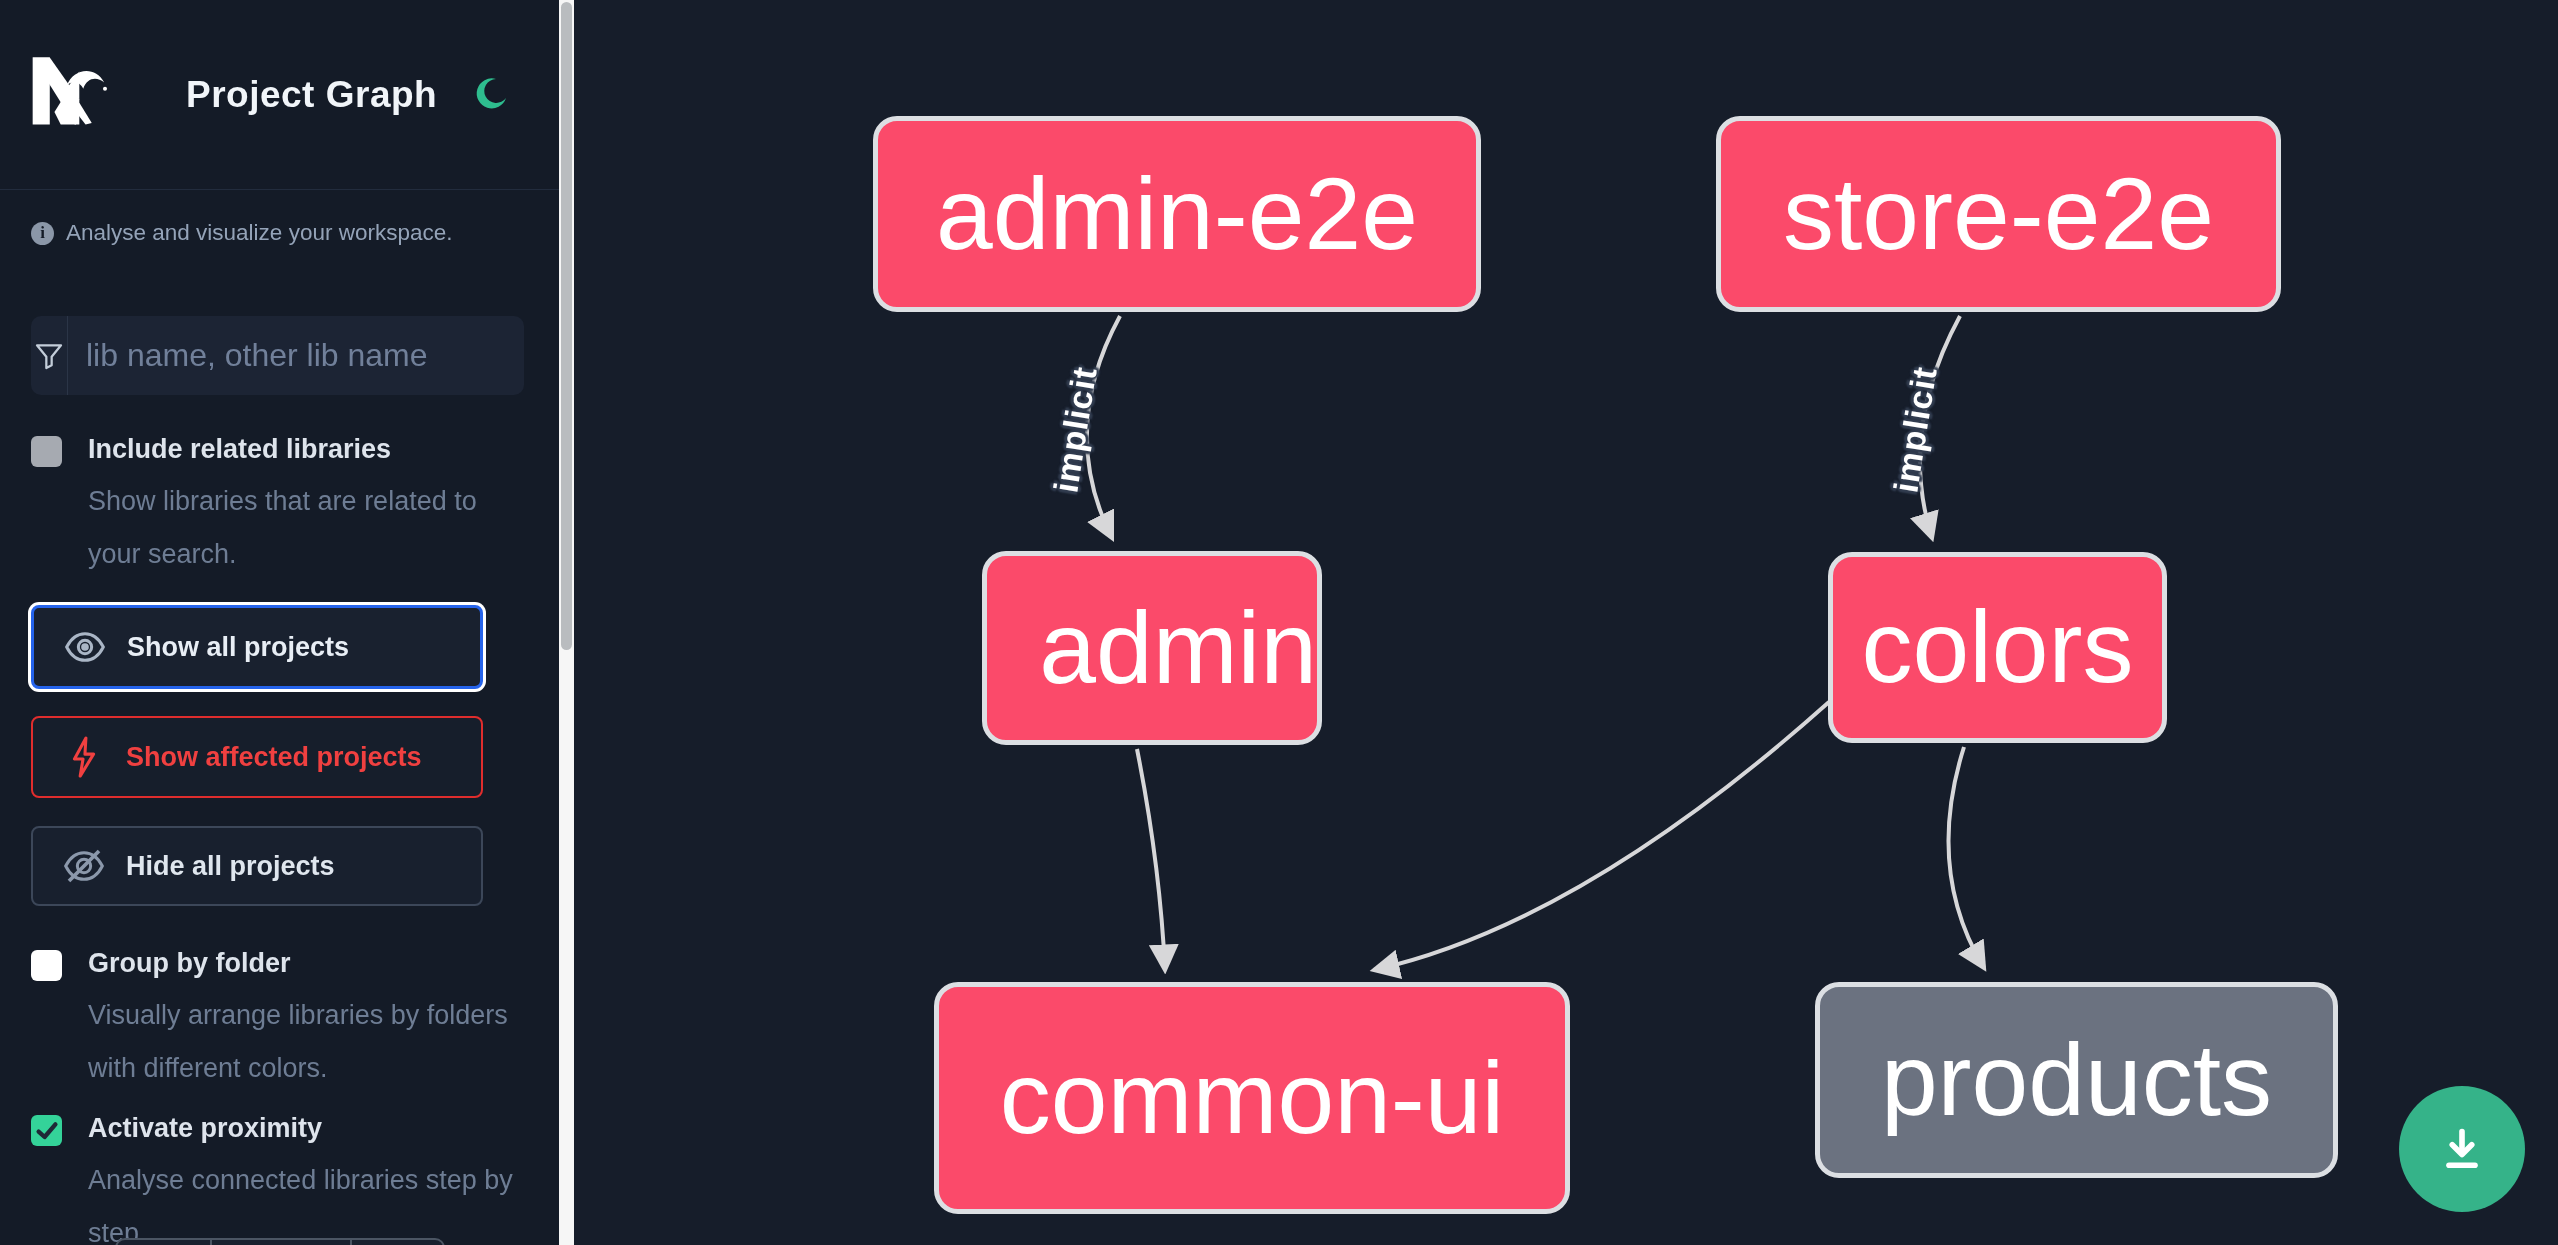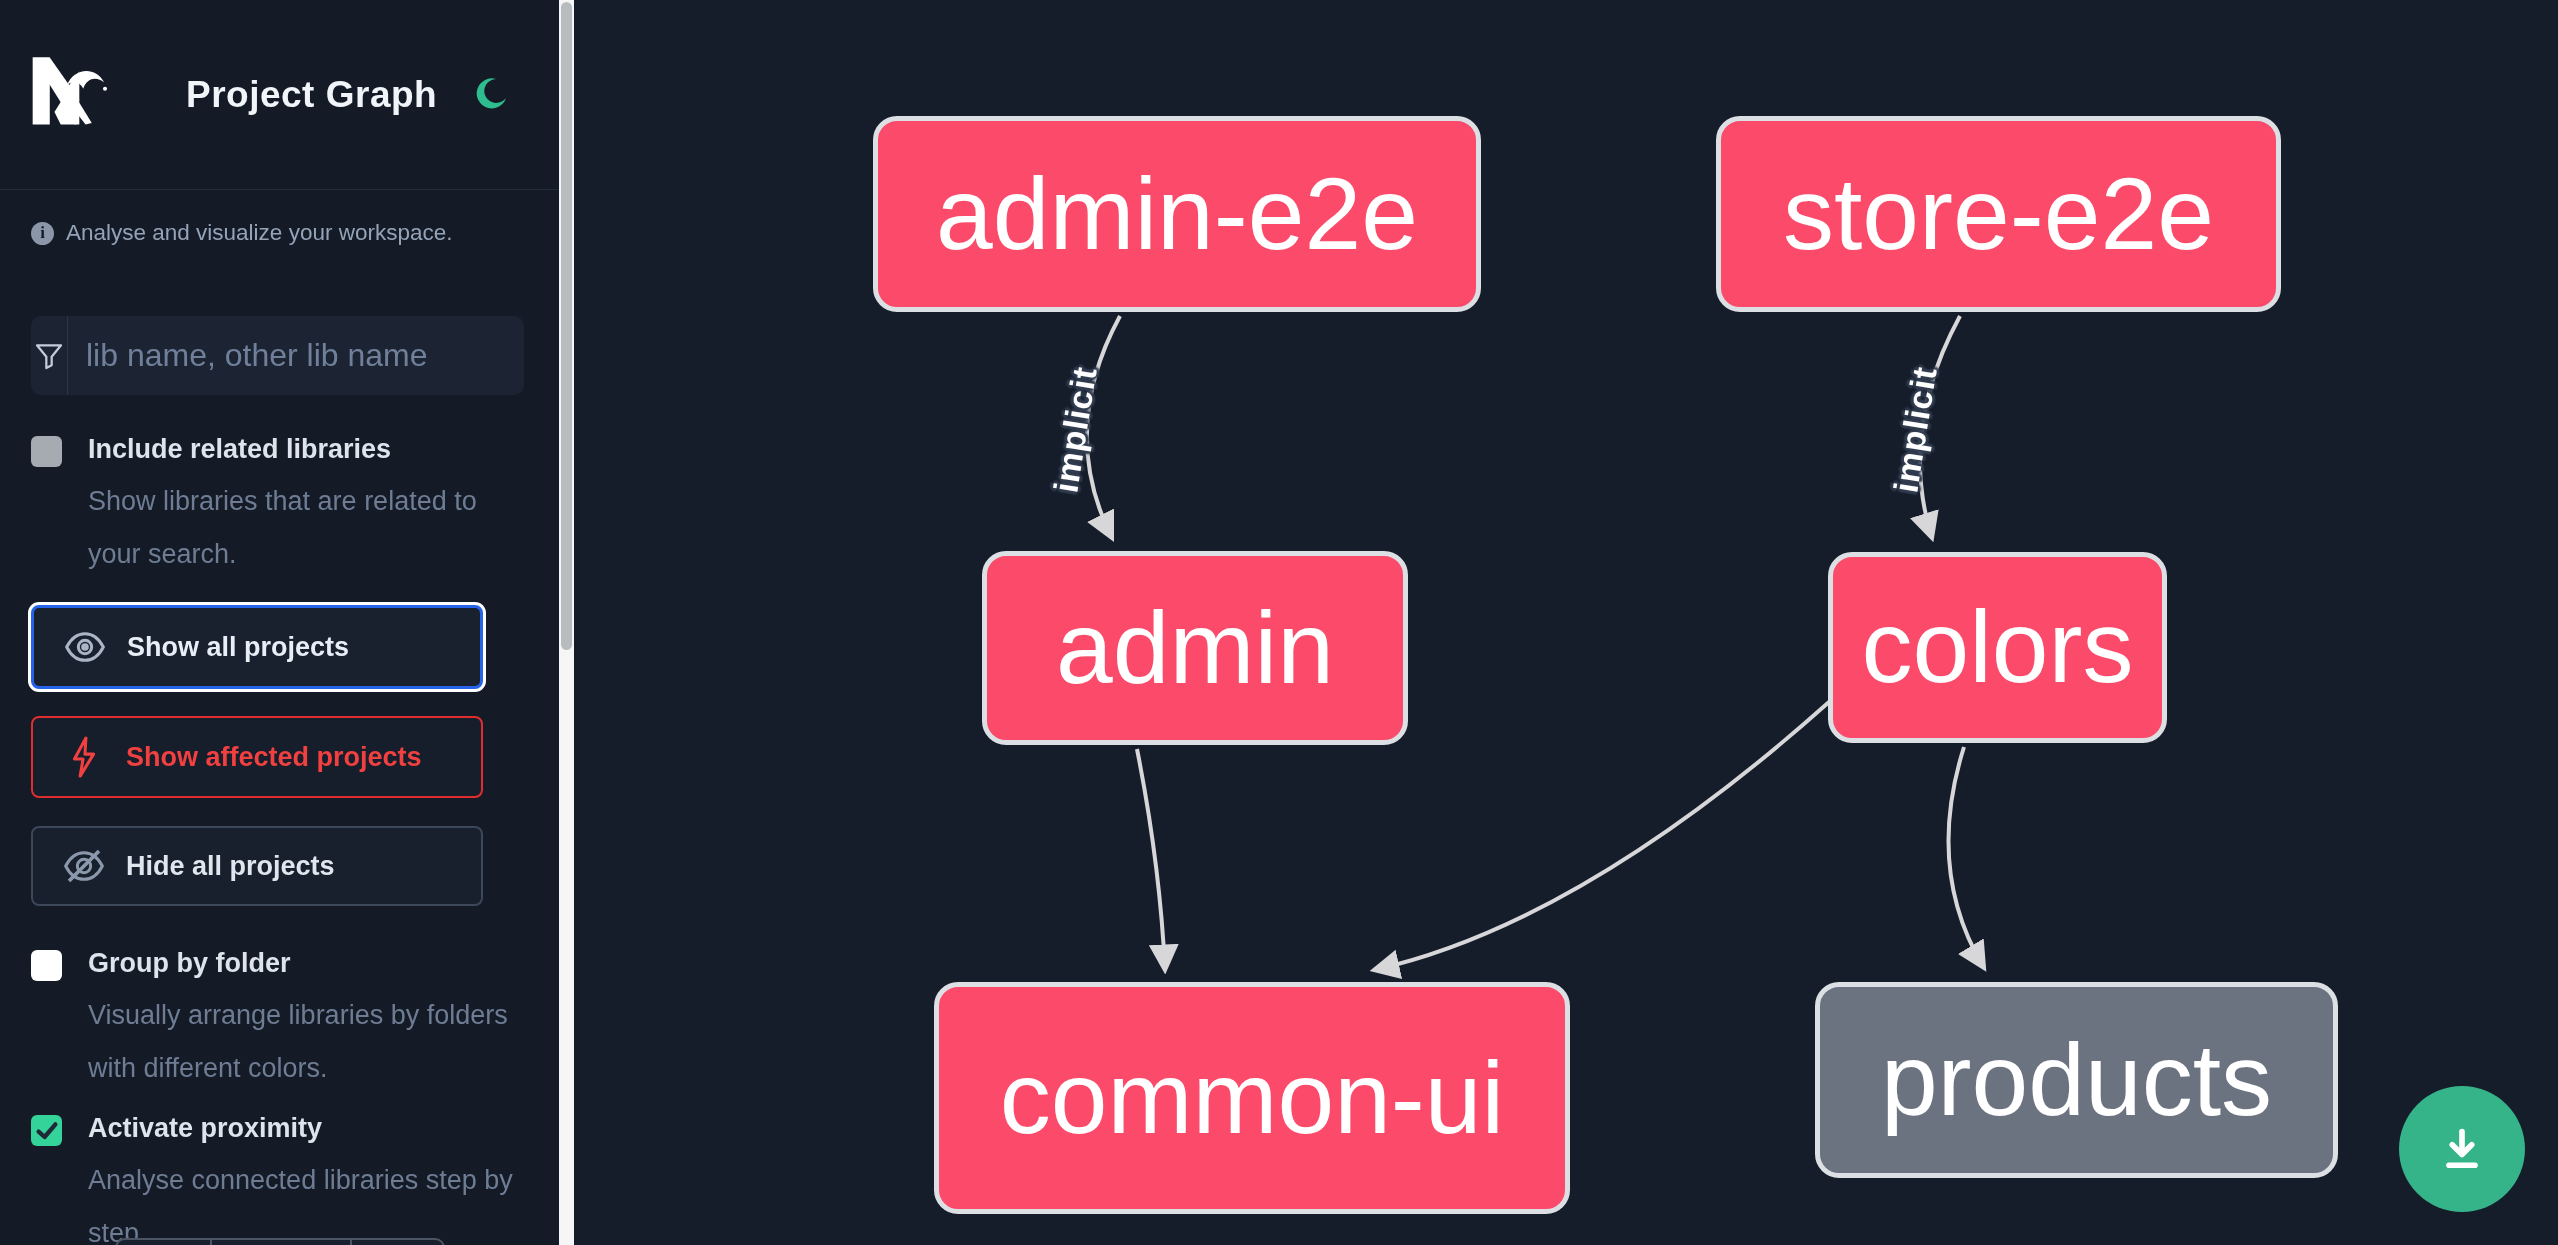--- a/index.html
+++ b/index.html
@@ -66,21 +66,21 @@
 
   
   .canvas { position:absolute; left:574px; top:0; right:0; bottom:0; }
   .edges-svg { position:absolute; left:0; top:0; width:2558px; height:1245px; z-index:1; }
   .gnode { position:absolute; z-index:2; display:flex; align-items:center; justify-content:center;
            border:5px solid #dcdfe3; border-radius:24px; background:#fb4a6a; cursor:pointer; }
   .gnode.gray { background:#6b7280; }
   .gnode .nlabel { color:#ffffff; font-size:102px; font-weight:400; letter-spacing:0; }
   .n-admin-e2e { left:873px;  top:116px; width:608px; height:196px; }
   .n-store-e2e { left:1716px; top:116px; width:565px; height:196px; }
-  .n-admin     { left:982px;  top:551px; width:426px; height:194px; }
+  .n-admin     { left:982px;  top:551px; width:340px; height:194px;justify-content:flex-end; }
   .n-store     { left:1828px; top:552px; width:339px; height:191px; }
   .n-common-ui { left:934px;  top:982px; width:636px; height:232px; }
   .n-products  { left:1815px; top:982px; width:523px; height:196px; }
 
   .edge-label { position:absolute; z-index:3; color:#ffffff; font-size:34px; font-weight:700;
                 letter-spacing:1px; cursor:pointer;
                 text-shadow:-3px 0 2px #323d50, 3px 0 2px #323d50, 0 -3px 2px #323d50,
                             0 3px 2px #323d50, -2px -2px 2px #323d50, 2px 2px 2px #323d50; }
   .el-1 { left:1012px; top:410px; transform:rotate(-81deg); }
   .el-2 { left:1852px; top:410px; transform:rotate(-81deg); }

